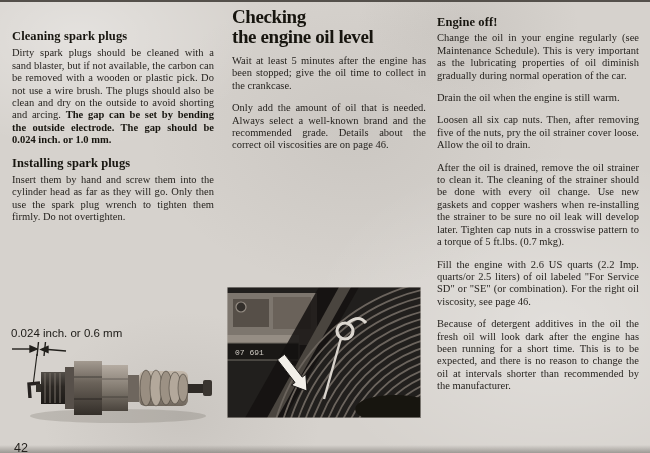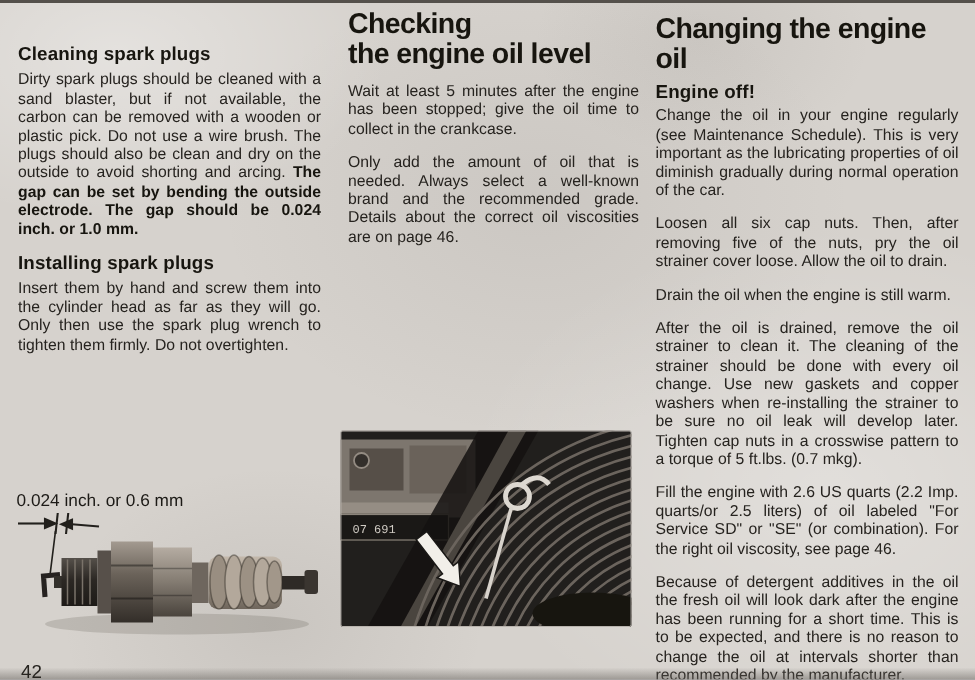--- a/index.html
+++ b/index.html
@@ -10,21 +10,21 @@
     background-image:
       radial-gradient(ellipse 260px 160px at 12% 8%, rgba(255,255,255,.35), transparent 70%),
       radial-gradient(ellipse 300px 220px at 55% 30%, rgba(110,105,100,.10), transparent 70%),
       radial-gradient(ellipse 350px 250px at 85% 72%, rgba(255,255,255,.28), transparent 70%),
       radial-gradient(ellipse 200px 150px at 28% 92%, rgba(110,105,100,.12), transparent 70%),
       radial-gradient(ellipse 160px 110px at 72% 6%, rgba(110,105,100,.10), transparent 70%);
   }
   .scan-edge-top{position:absolute;left:0;top:0;width:650px;height:2px;background:#54504b;}
   .scan-edge-bottom{position:absolute;left:0;bottom:0;width:650px;height:8px;
     background:linear-gradient(to bottom, rgba(120,116,110,0), rgba(100,96,91,.5));}
-  .col{position:absolute;text-align:justify;font-size:10.5px;line-height:12.4px;letter-spacing:.02px;}
+  .col{position:absolute;text-align:justify;font-size:10.5px;line-height:12.4px;letter-spacing:.02px;font-family:Liberation Serif, serif;}
   .col p{margin:0 0 10px 0;}
   .h-small{font-size:12.5px;font-weight:bold;color:#17150f;margin:0 0 5px 0;letter-spacing:.1px;}
   .h-big{font-size:19px;font-weight:bold;color:#17150f;line-height:19.5px;letter-spacing:-.4px;margin:0;text-align:left;}
   .mt{margin-top:8px;}
   .col-left{left:12px;top:30px;width:202px;}
   .col-mid{left:232px;top:7px;width:194px;}
   .col-right{left:437px;top:10px;width:202px;}
   .col-right .h-small{margin:6px 0 4px 0;}
   b{color:#17150f;}
   .page-number{position:absolute;left:14px;top:441px;font-size:12.5px;color:#26231f;z-index:3;}
@@ -172,24 +172,23 @@
         <path d="M121,36 q11,-9 18,0" fill="none" stroke="#ddd8d1" stroke-width="3.2"></path>
         <line x1="114" y1="51" x2="97" y2="112" stroke="#d8d3cc" stroke-width="2.4"></line>
       </g>
 
       <polygon points="57.6,67.3 75.2,90.1 78.8,87.4 80,104 64.4,98.2 68,95.5 50.4,72.7" fill="#f2efe9" stroke="#1a1816" stroke-width="1"></polygon>
       <rect x="0" y="0" width="194" height="131" rx="1.5" fill="none" stroke="#b9b4ae" stroke-width="1.2"></rect>
     </g>
   </svg>
 
   <div class="col col-right">
-    <div class="h-big">Changing the engine oil</div>
     <div class="h-small">Engine off!</div>
     <p>Change the oil in your engine regularly (see Maintenance Schedule). This is very important as the lubricating properties of oil diminish gradually during normal operation of the car.</p>
+    <p>Drain the oil when the engine is still warm.</p>
     <p>Loosen all six cap nuts. Then, after removing five of the nuts, pry the oil strainer cover loose. Allow the oil to drain.</p>
-    <p>Drain the oil when the engine is still warm.</p>
     <p>After the oil is drained, remove the oil strainer to clean it. The cleaning of the strainer should be done with every oil change. Use new gaskets and copper washers when re-installing the strainer to be sure no oil leak will develop later. Tighten cap nuts in a crosswise pattern to a torque of 5 ft.lbs. (0.7 mkg).</p>
     <p>Fill the engine with 2.6 US quarts (2.2 Imp. quarts/or 2.5 liters) of oil labeled "For Service SD" or "SE" (or combination). For the right oil viscosity, see page 46.</p>
     <p>Because of detergent additives in the oil the fresh oil will look dark after the engine has been running for a short time. This is to be expected, and there is no reason to change the oil at intervals shorter than recommended by the manufacturer.</p>
   </div>
 
   <div class="scan-edge-bottom"></div>
 </div>
 
 </body></html>

